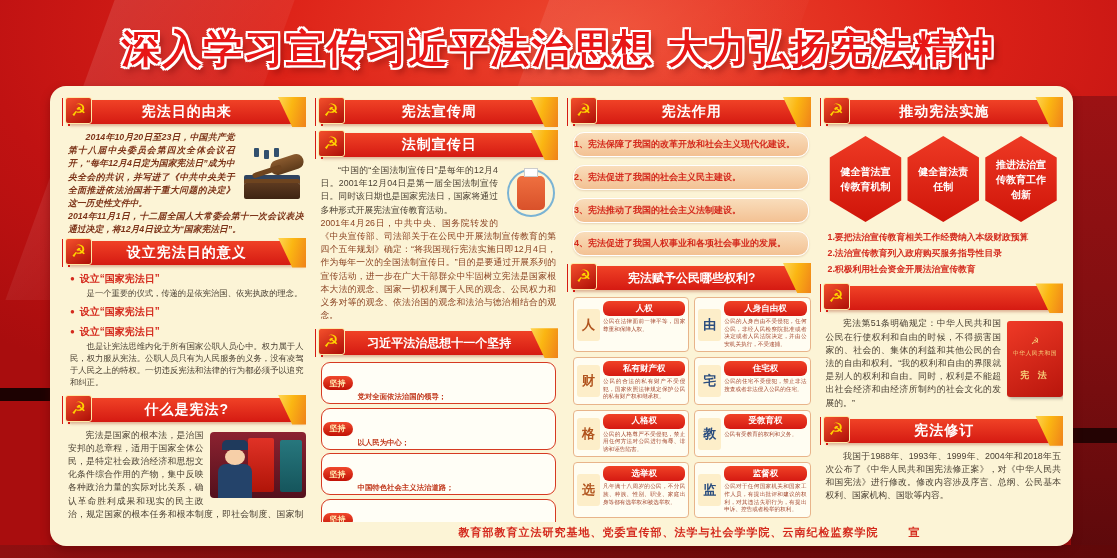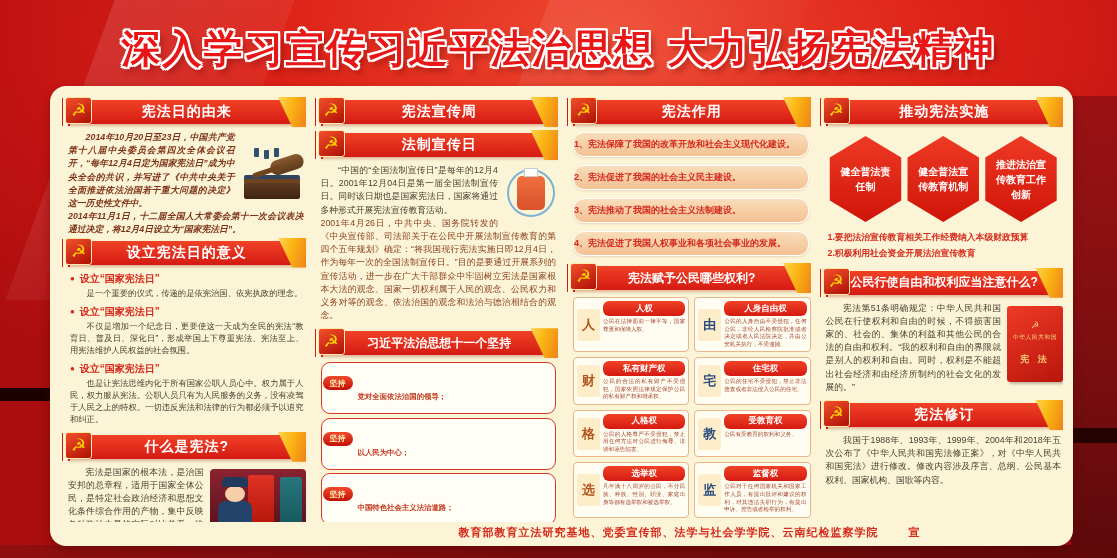--- a/index.html
+++ b/index.html
@@ -67,21 +67,21 @@
 .pcap{position:absolute;left:12px;top:8px;width:26px;height:10px;background:#1f3a5c;border-radius:5px 5px 0 0;}
 .pface{position:absolute;left:15px;top:17px;width:20px;height:16px;background:#f6cfa8;border-radius:50%;}
 .ptorso{position:absolute;left:8px;top:32px;width:34px;height:34px;background:#24436a;border-radius:8px 8px 0 0;}
 .globe-box{float:right;width:54px;height:54px;margin:2px 0 2px 6px;position:relative;}
 .gring{position:absolute;inset:3px;border:2px solid #7ab3d4;border-radius:50%;}
 .ghand{position:absolute;left:13px;top:10px;width:28px;height:34px;background:linear-gradient(#ef7040,#d9512a);border-radius:5px;}
 .gmail{position:absolute;left:20px;top:2px;width:14px;height:9px;background:#fff;border:1px solid #ccc;}
 
 
 .jclist{margin:2px 2px 0 6px;}
-.jc{display:flex;align-items:center;border:1px solid #d63a22;border-radius:9px;background:#fffef6;margin:3.5px 0;padding:1px 4px 11px 1px;min-height:14px;}
+.jc{display:flex;align-items:center;border:1px solid #d63a22;border-radius:9px;background:#fffef6;margin:3.5px 0;padding:1px 4px 1px 1px;min-height:14px;}
 .jb{background:linear-gradient(#f0482c,#c21206);color:#ffe9b0;font-weight:bold;font-size:8px;border-radius:8px;padding:1.5px 7px;margin-right:5px;white-space:nowrap;}
 .jt{font-size:7.4px;color:#c23a1e;font-weight:bold;margin-top:28px;}
 
 
 .role{background:linear-gradient(#f9ddbb,#f3c193);border-radius:11px;padding:5px 0;margin:8px 2px 8px 6px;font-size:9px;font-weight:bold;color:#d42a1d;border:1px solid #fff;box-shadow:0 1px 2px rgba(120,40,0,.15);}
 
 
 .cards{display:grid;grid-template-columns:1fr 1fr;gap:5px;margin:2px 0 0 6px;}
 .card{background:#fffdf2;border:1px solid #e8b48a;border-radius:4px;padding:3px;display:flex;gap:3px;min-height:43px;}
 .cicon{width:23px;min-width:23px;height:32px;background:#fdeec9;border-radius:3px;display:flex;align-items:center;justify-content:center;font-size:13px;font-weight:bold;align-self:center;color:#2b4d7e;}
@@ -141,21 +141,20 @@
       <span class="emblem">☭</span>
       <span class="sec-title">设立宪法日的意义</span>
       <span class="swoosh"></span>
     </div>
     <div class="bullet">
       <div class="bt">设立“国家宪法日”</div>
       <div class="bx">是一个重要的仪式，传递的是依宪治国、依宪执政的理念。</div>
     </div>
     <div class="bullet">
       <div class="bt">设立“国家宪法日”</div>
-      <div class="bx">不仅是增加一个纪念日，更要使这一天成为全民的宪法“教育日、普及日、深化日”，形成举国上下尊重宪法、宪法至上、用宪法维护人民权益的社会氛围。</div>
     </div>
     <div class="bullet">
       <div class="bt">设立“国家宪法日”</div>
       <div class="bx">也是让宪法思维内化于所有国家公职人员心中。权力属于人民，权力服从宪法。公职人员只有为人民服务的义务，没有凌驾于人民之上的特权。一切违反宪法和法律的行为都必须予以追究和纠正。</div>
     </div>
 
     <div class="sec-header" style="margin-top:10px">
       <span class="emblem">☭</span>
       <span class="sec-title">什么是宪法?</span>
       <span class="swoosh"></span>
@@ -305,32 +304,32 @@
     </div>
   </div>
 
   <div class="col">
     <div class="sec-header">
       <span class="emblem">☭</span>
       <span class="sec-title">推动宪法实施</span>
       <span class="swoosh"></span>
     </div>
     <div class="hexrow">
+      <div class="hex">健全普法宣传教育机制</div>
       <div class="hex">健全普法责任制</div>
-      <div class="hex">健全普法宣传教育机制</div>
       <div class="hex">推进法治宣传教育工作创新</div>
     </div>
     <div class="notes">
       <div>1.要把法治宣传教育相关工作经费纳入本级财政预算</div>
+      <div>2.法治宣传教育列入政府购买服务指导性目录</div>
       <div>2.积极利用社会资金开展法治宣传教育</div>
     </div>
 
     <div class="sec-header" style="margin-top:9px">
       <span class="emblem">☭</span>
-      <span class="sec-title sm">公民行使自由和权利应当注意什么?</span>
       <span class="swoosh"></span>
     </div>
     <div class="clearfix">
       <div class="book">
         <span class="bemblem">☭</span>
         <span class="bt1">中华人民共和国</span>
         <span class="bt2">宪 法</span>
       </div>
       <p class="para ind">宪法第51条明确规定：中华人民共和国公民在行使权利和自由的时候，不得损害国家的、社会的、集体的利益和其他公民的合法的自由和权利。“我的权利和自由的界限就是别人的权利和自由。同时，权利是不能超出社会经济和由经济所制约的社会文化的发展的。”</p>
     </div>

